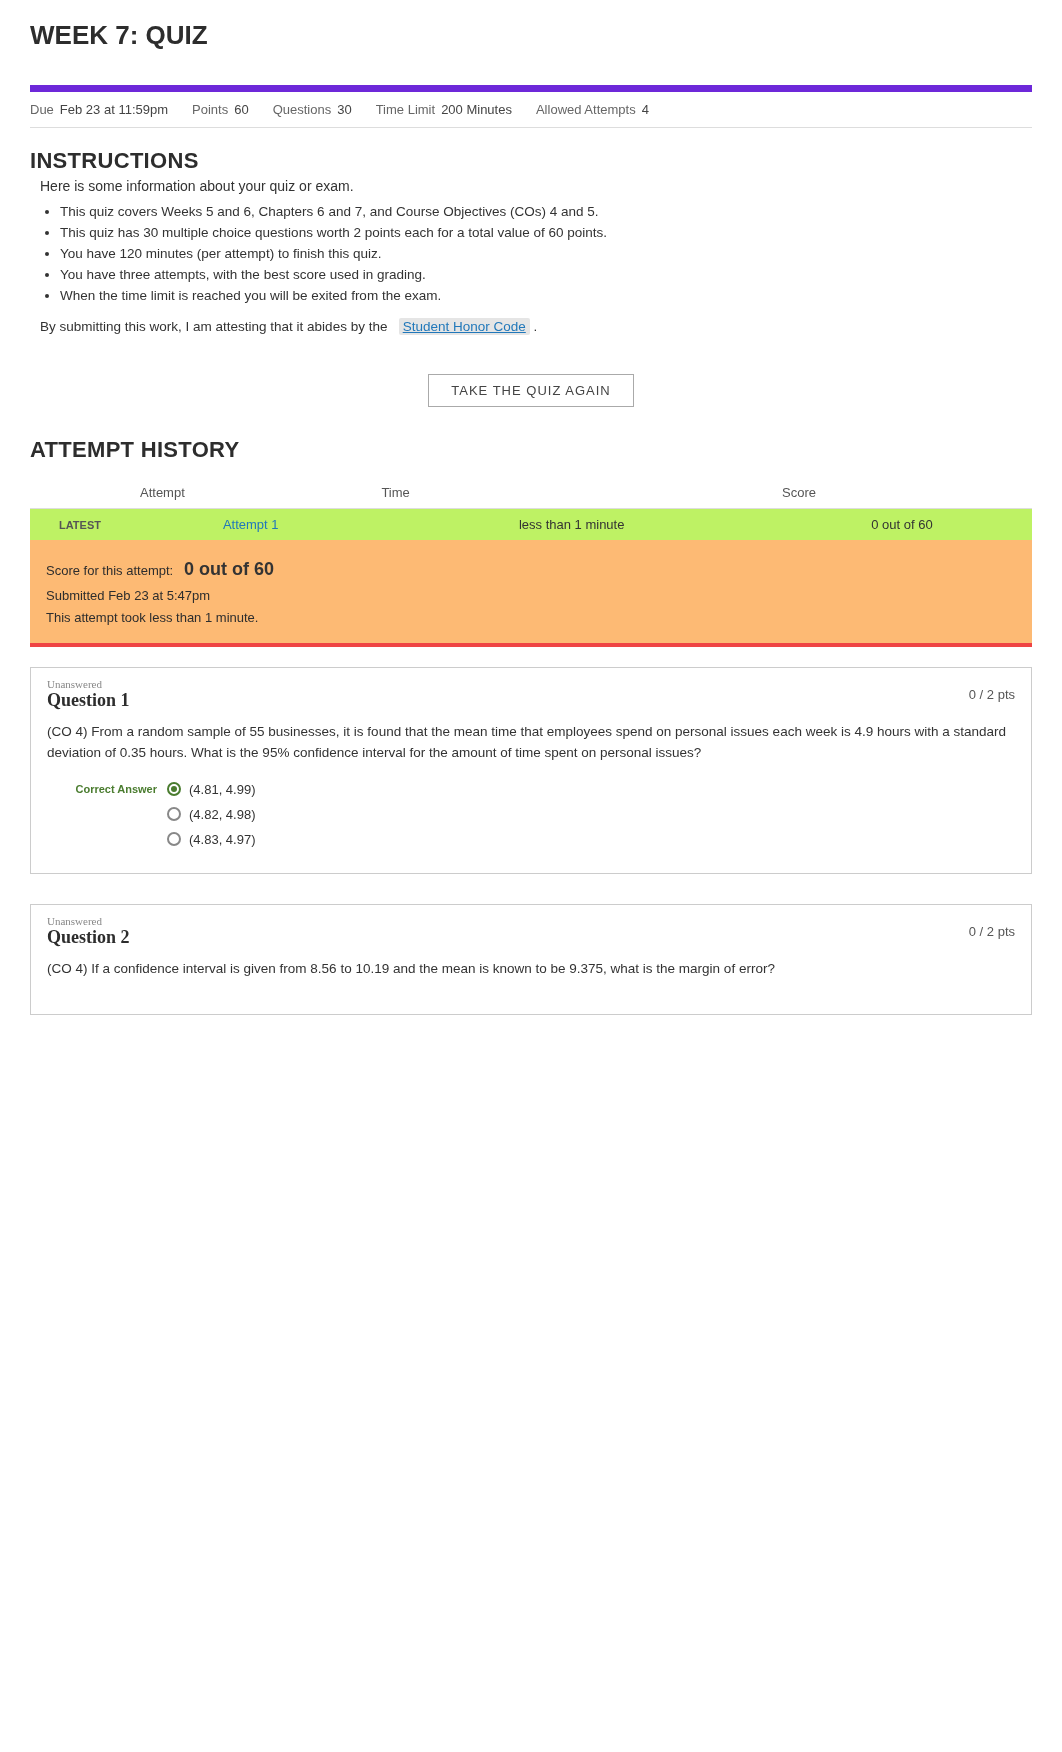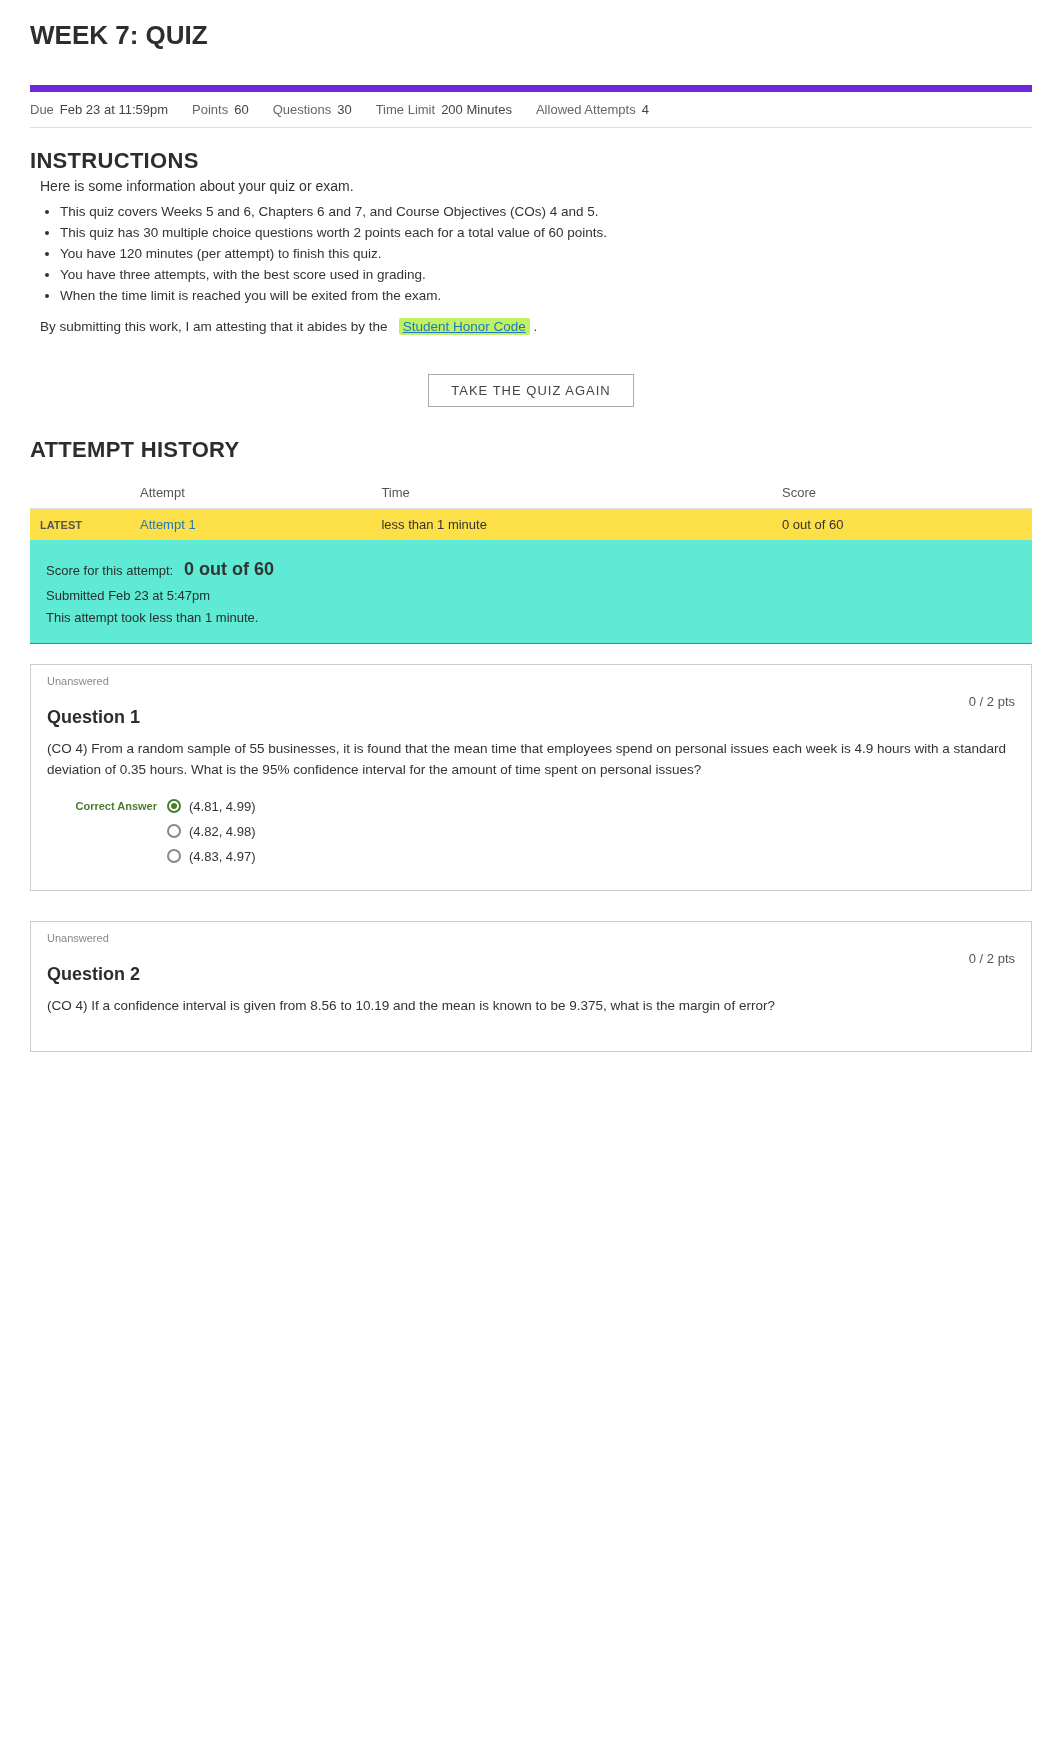--- a/index.html
+++ b/index.html
@@ -72,21 +72,21 @@
     .honor-code-line {
       font-size: 13.5px;
       color: #333;
       margin-left: 10px;
       margin-bottom: 30px;
     }
     .honor-code-link {
       color: #2178ba;
       text-decoration: underline;
       cursor: pointer;
-      background: #bef264;
+      background: #e5e5e5;
       padding: 1px 4px;
       border-radius: 2px;
     }
 
     
     .take-quiz-container {
       text-align: center;
       margin: 40px 0 30px 0;
     }
     .take-quiz-btn {
@@ -131,31 +131,32 @@
       font-weight: bold;
       color: #555;
       text-transform: uppercase;
     }
     .attempt-link {
       color: #2178ba;
       cursor: pointer;
       text-decoration: none;
     }
     .attempt-row-highlight {
-      background: #fde047;
+      background: #bef264;
+      text-align: center;
     }
 
     
     .score-summary {
-      background: #5eead4;
+      background: #fdba74;
       padding: 14px 16px;
       margin-bottom: 20px;
       font-size: 13px;
       line-height: 1.7;
-      border-bottom: 1px solid #ef4444;
+      border-bottom: 4px solid #ef4444;
     }
     .score-value {
       font-size: 18px;
       font-weight: bold;
       color: #333;
     }
 
     
     .full-question {
       border: 1px solid #ccc;
@@ -163,21 +164,22 @@
     }
     .fq-top-bar {
       display: flex;
       justify-content: space-between;
       align-items: center;
       padding: 10px 16px;
     }
     .fq-top-left {
       display: flex;
       flex-direction: column;
-      gap: 20px;
+      gap: 0;
+      font-family: Liberation Serif, serif;
     }
     .fq-status {
       font-size: 11px;
       color: #888;
     }
     .fq-title {
       font-size: 18px;
       font-weight: bold;
     }
     .fq-points {

